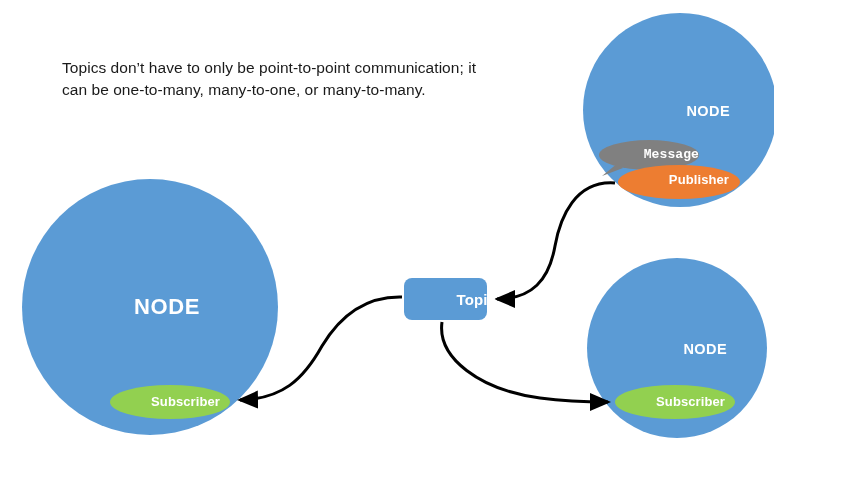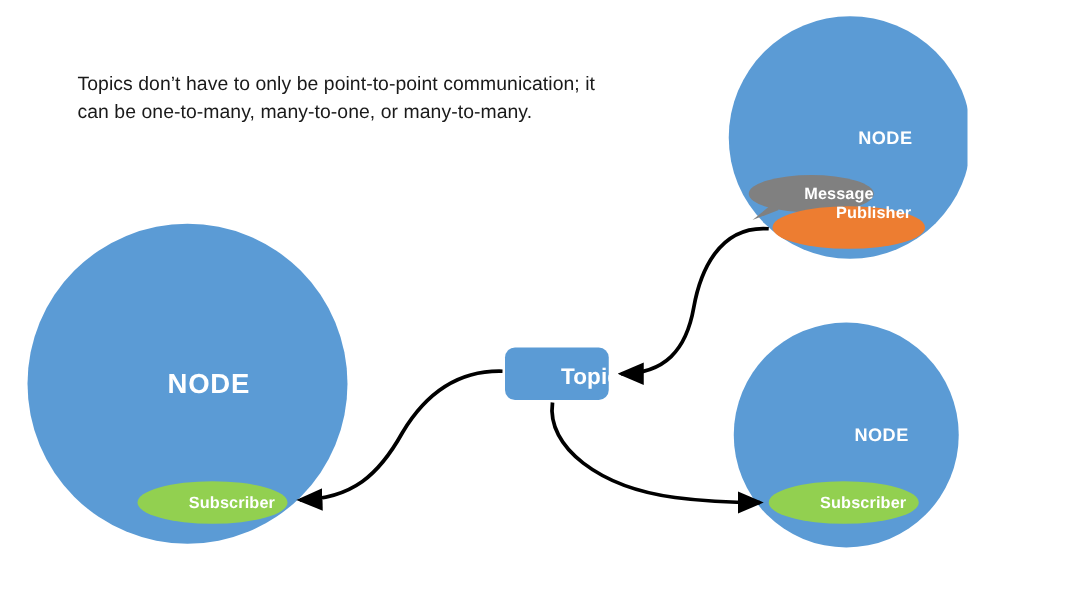--- a/index.html
+++ b/index.html
@@ -50,21 +50,21 @@
   }
   .node-label-big {
     font-size: 22px;
     letter-spacing: 0.6px;
   }
   .pill-label {
     font-size: 13px;
     letter-spacing: 0.1px;
   }
   .topic-label {
-    font-size: 18px;
+    font-size: 15px;
     letter-spacing: 0.1px;
   }
 </style>
 </head>
 <body>
 
 <div id="slide">
 
   <div class="caption">Topics don’t have to only be point-to-point communication; it can be one-to-many, many-to-one, or many-to-many.</div>
 
@@ -96,23 +96,23 @@
     <path d="M 615 183 C 575 180 560 218 555 246 C 549 280 532 299 497 299" fill="none" stroke="#000000" stroke-width="3" marker-end="url(#arrowhead)"></path>
 
     <path d="M 402 297 C 365 296 340 316 322 346 C 303 380 282 399 240 400" fill="none" stroke="#000000" stroke-width="3" marker-end="url(#arrowhead)"></path>
 
     <path d="M 442 322 C 437 358 480 390 540 398 C 570 402 590 402 608 402" fill="none" stroke="#000000" stroke-width="3" marker-end="url(#arrowhead)"></path>
 
   </svg>
 
   <div class="lbl node-label" style="left:630px; top:103px; width:100px;">NODE</div>
 
-  <div class="lbl pill-label" style="left:599px; top:147px; width:100px;">Message</div>
+  <div class="lbl pill-label" style="left:599px; top:147px; width:100px;font-family:Liberation Mono, monospace;">Message</div>
 
-  <div class="lbl pill-label" style="left:629px; top:162px; width:100px;">Publisher</div>
+  <div class="lbl pill-label" style="left:629px; top:172px; width:100px;">Publisher</div>
 
   <div class="lbl node-label-big" style="left:100px; top:294px; width:100px;">NODE</div>
 
   <div class="lbl pill-label" style="left:120px; top:394px; width:100px;">Subscriber</div>
 
   <div class="lbl node-label" style="left:627px; top:341px; width:100px;">NODE</div>
 
   <div class="lbl pill-label" style="left:625px; top:394px; width:100px;">Subscriber</div>
 
   <div class="lbl topic-label" style="left:396px; top:291px; width:100px;">Topic</div>

